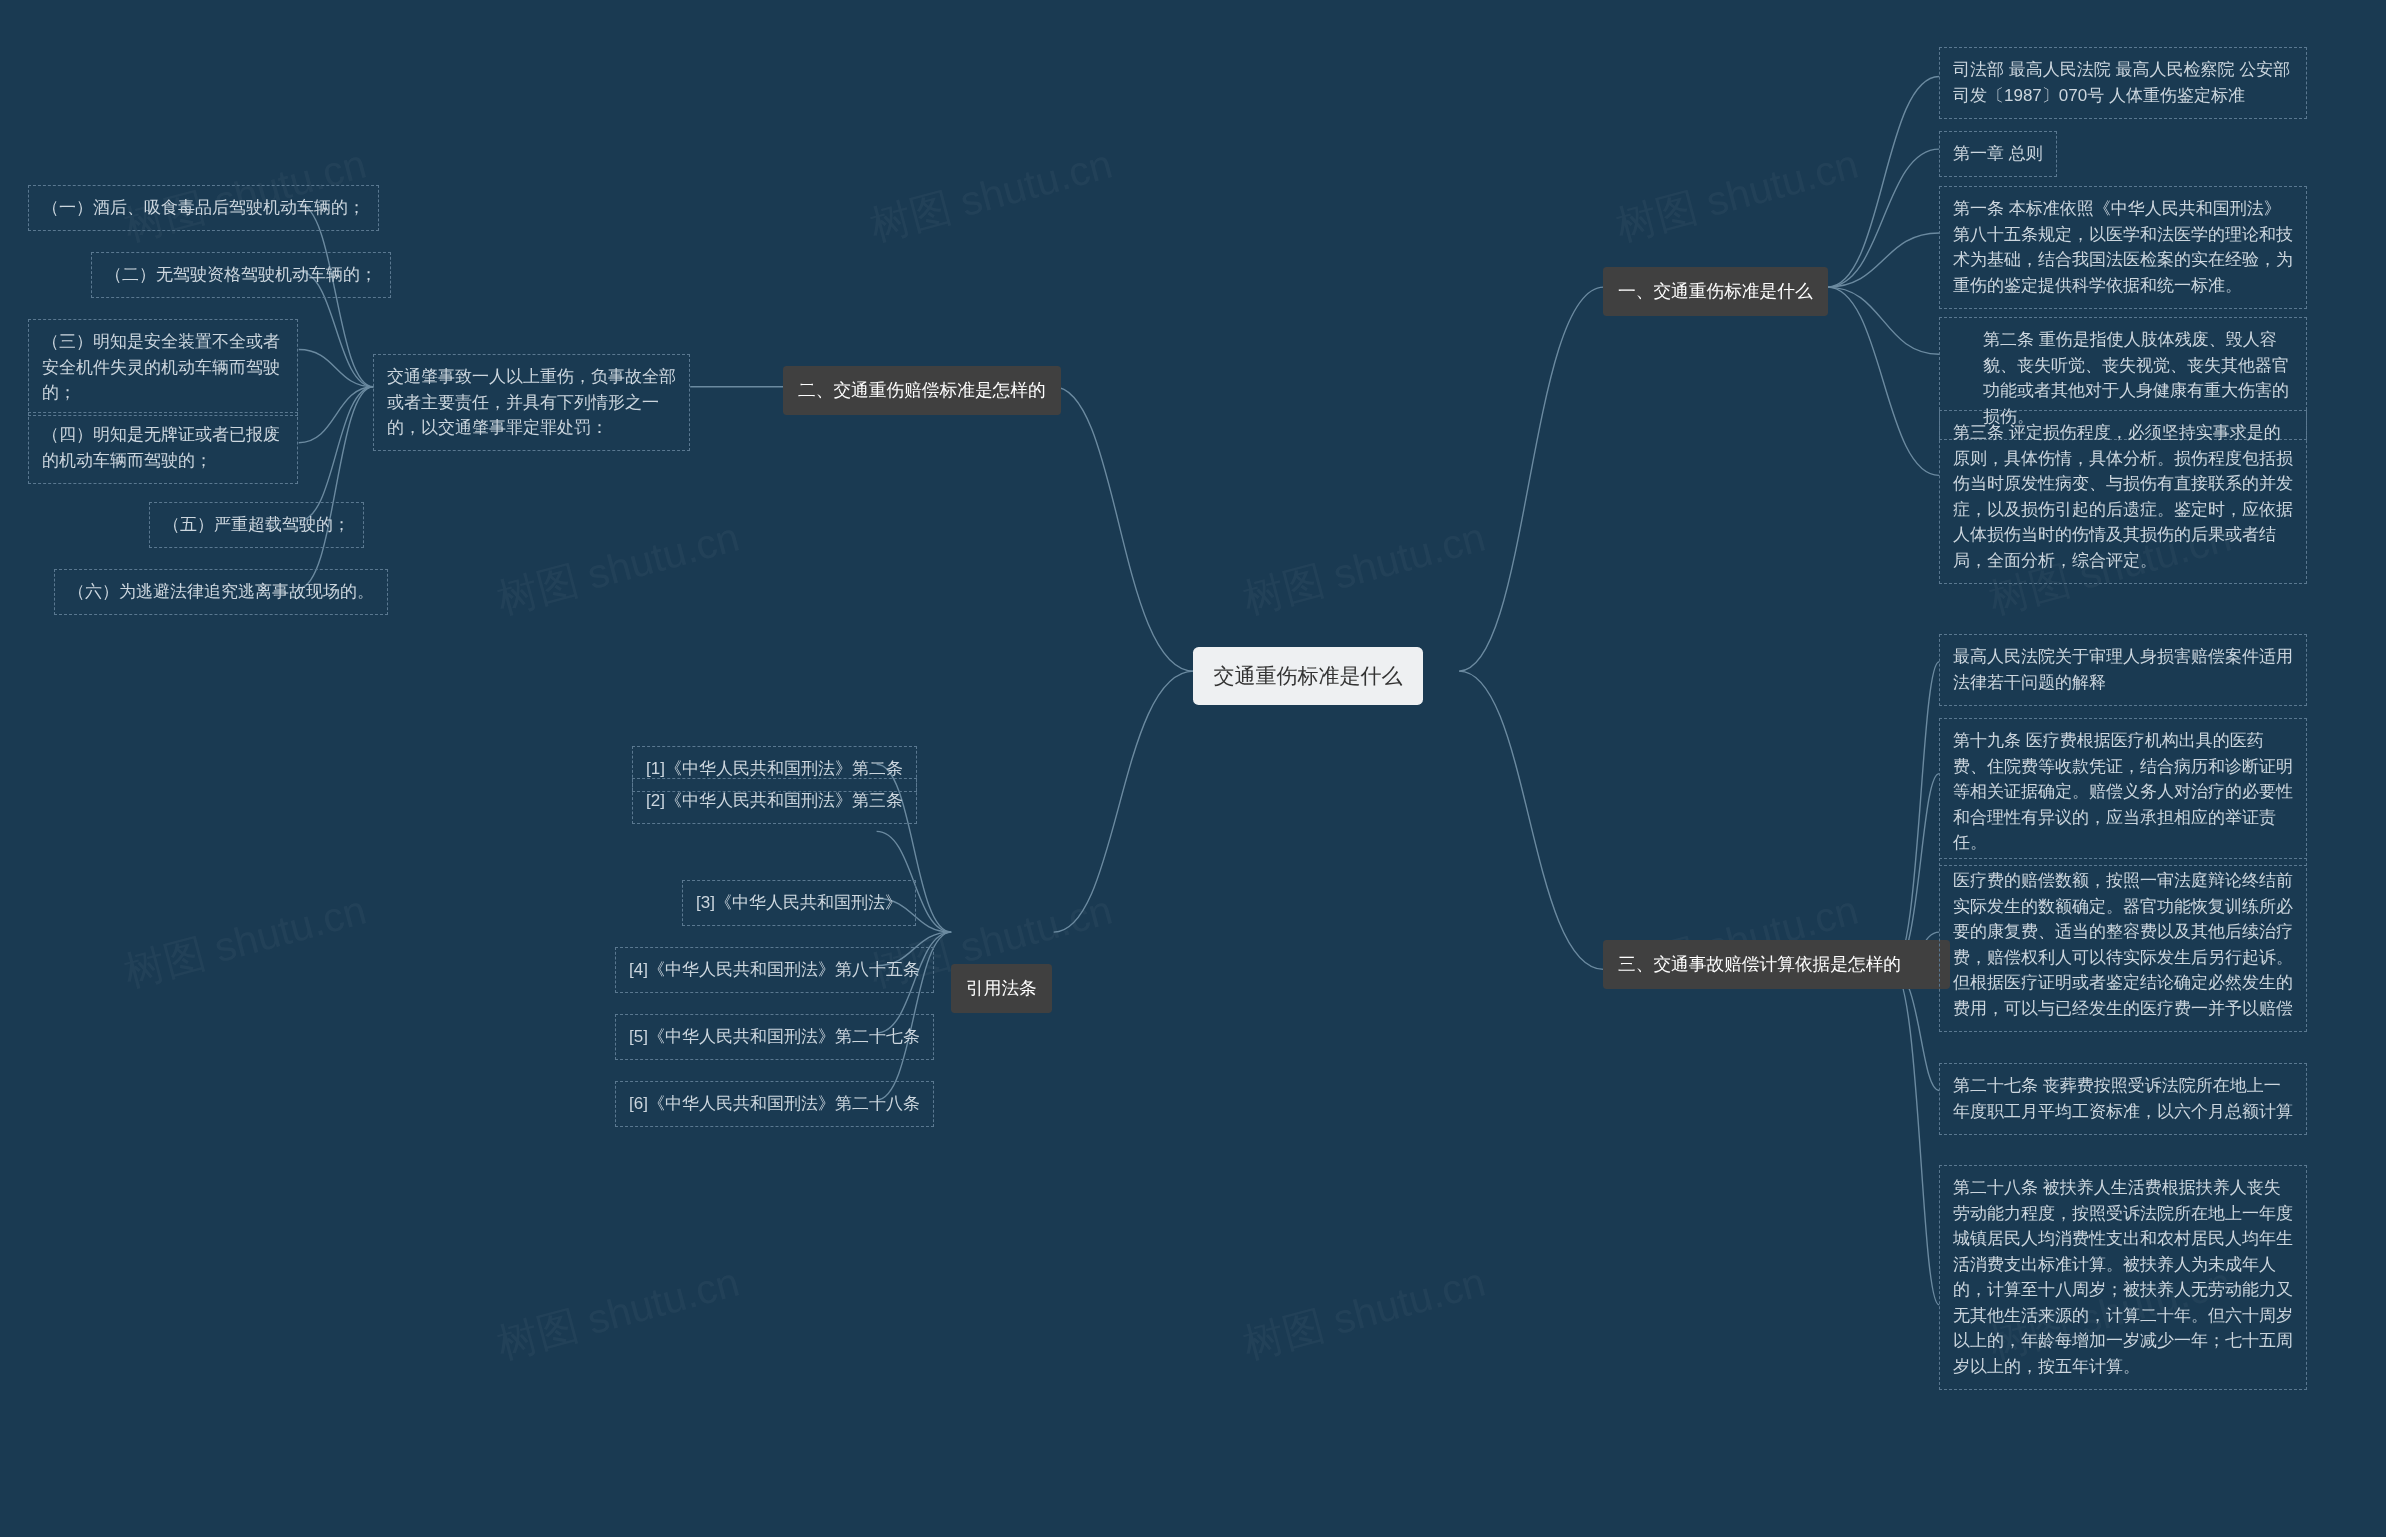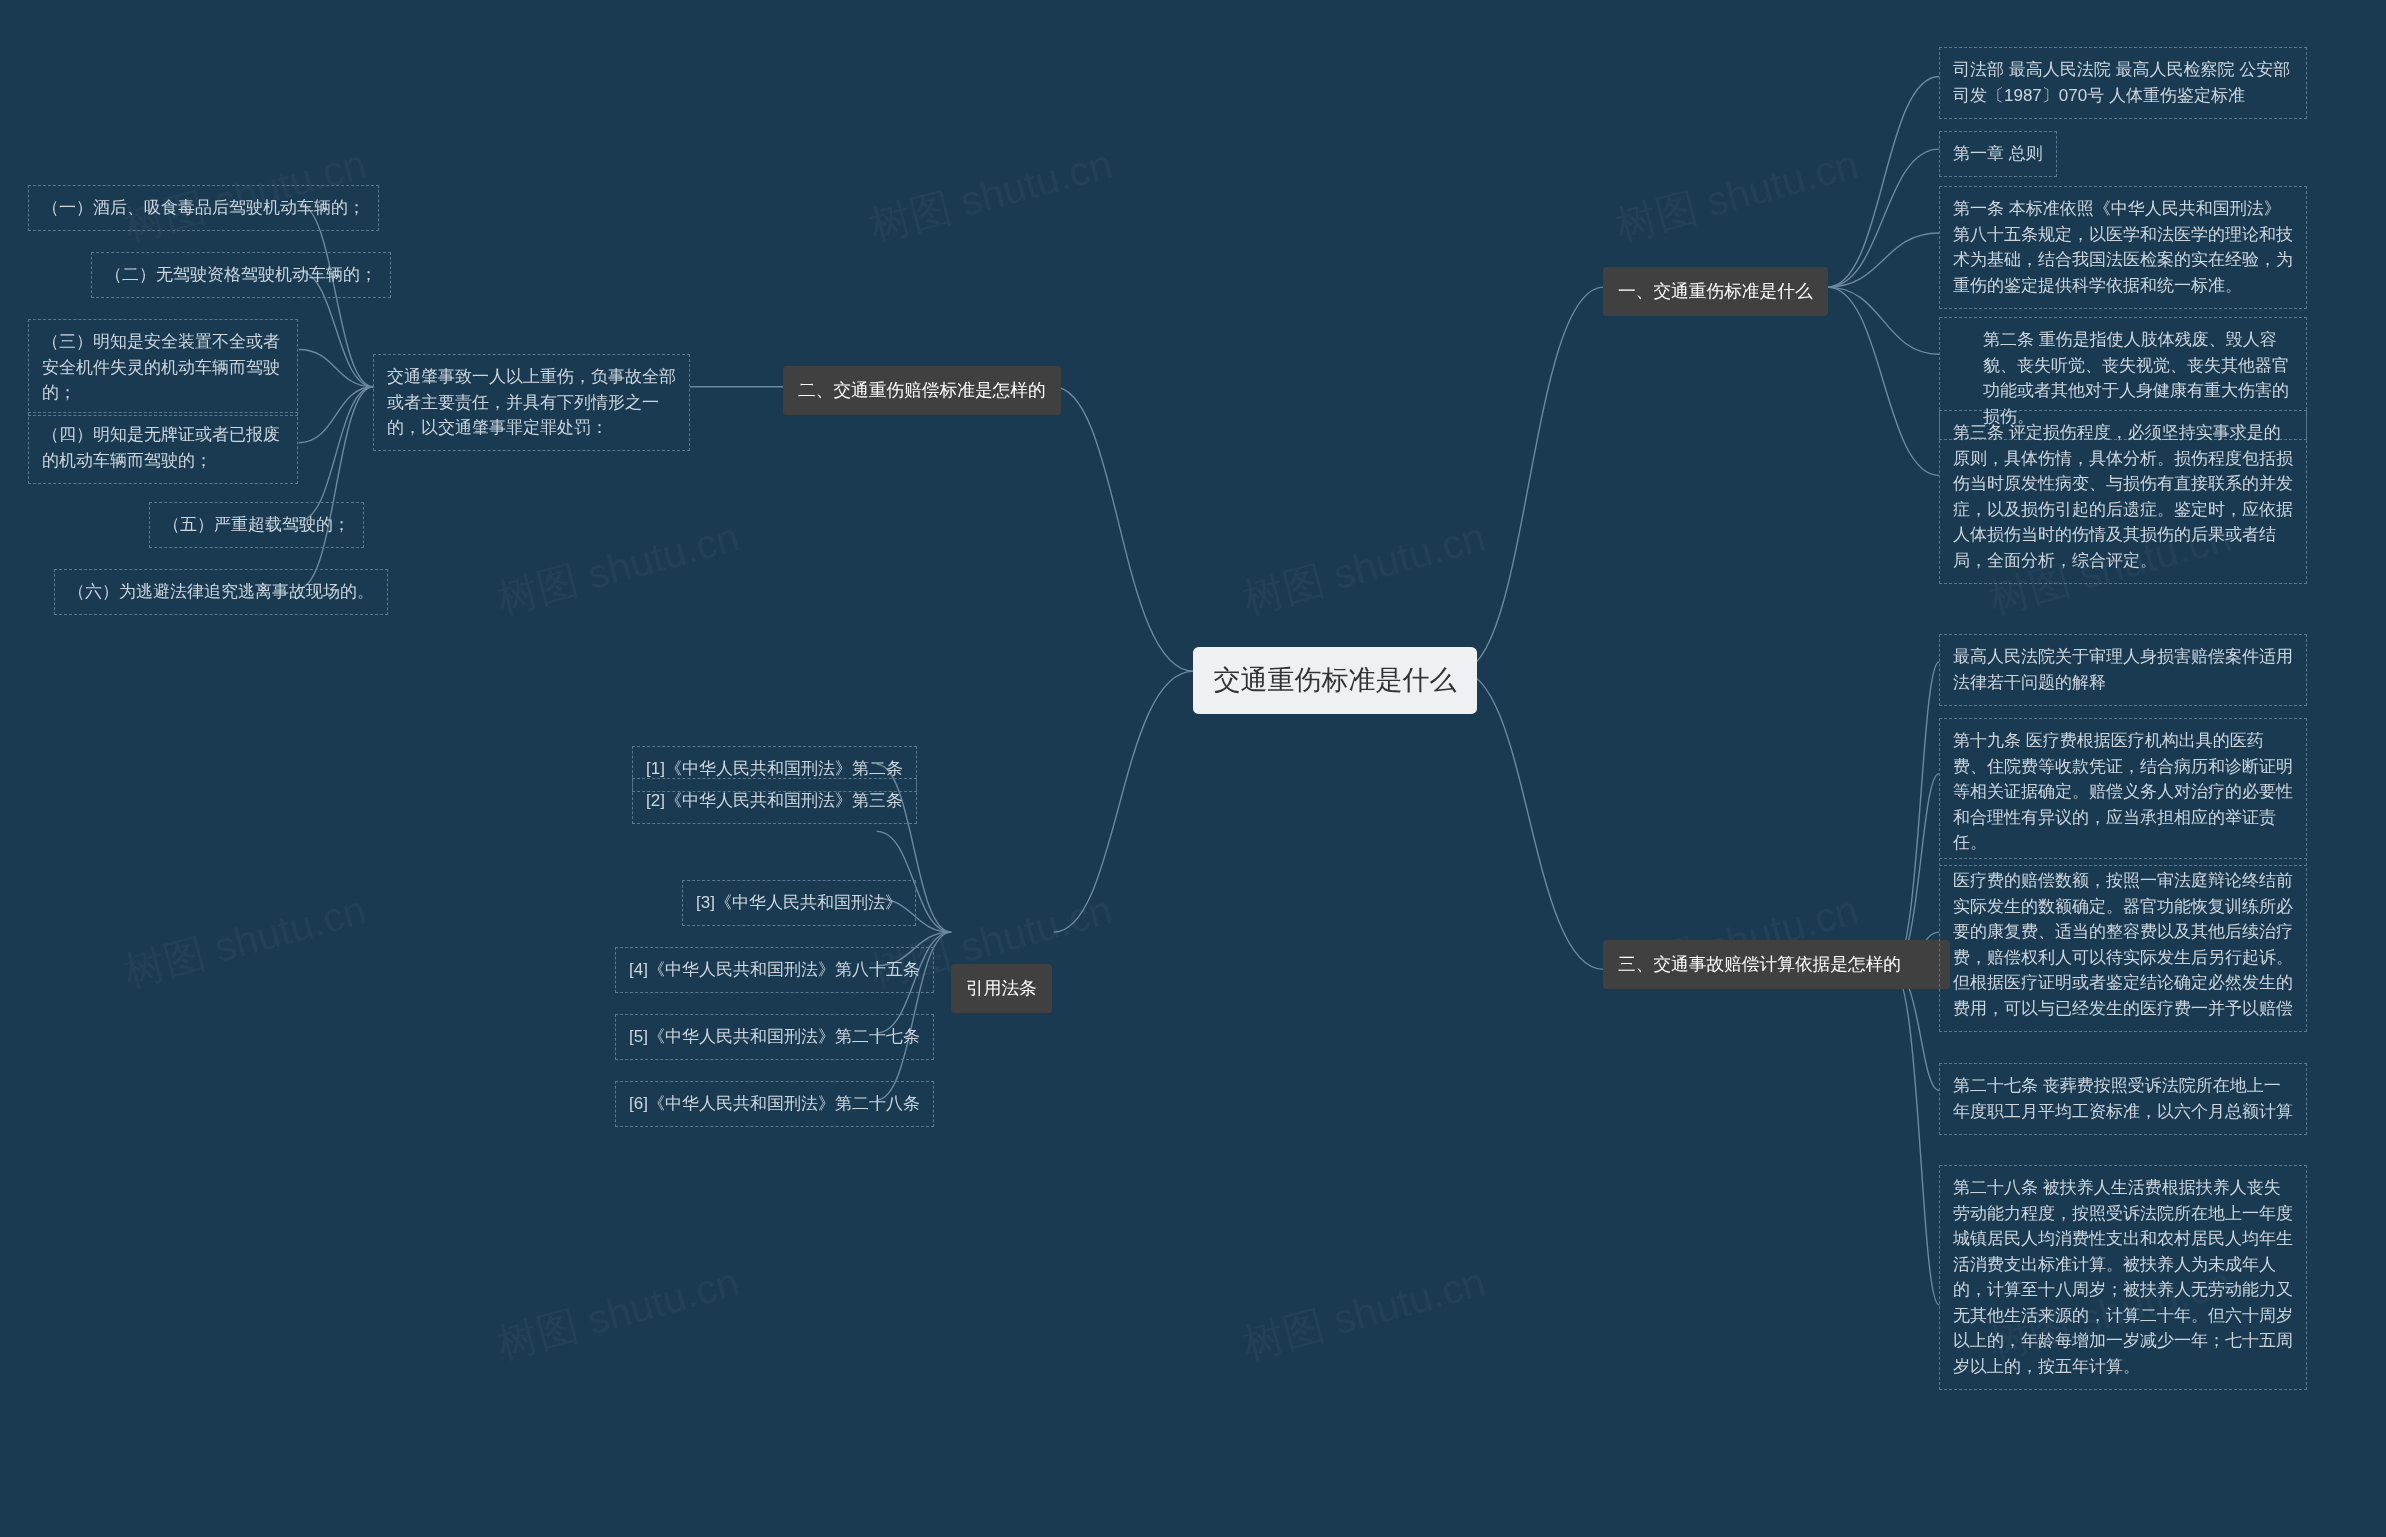--- a/index.html
+++ b/index.html
@@ -25,21 +25,21 @@
     box-sizing: border-box;
     font-size: 17px;
     line-height: 1.5;
     color: #d8d8d8;
   }
   .root {
     background: #eef0f2;
     color: #333;
     border-radius: 5.6px;
     padding: 13px 20.5px;
-    font-size: 27px;
+    font-size: 21px;
     font-weight: 500;
   }
   .branch {
     background: #404040;
     color: #fff;
     border-radius: 3.7px;
     padding: 11.2px 15px;
     font-size: 17.7px;
   }
   .sub {

